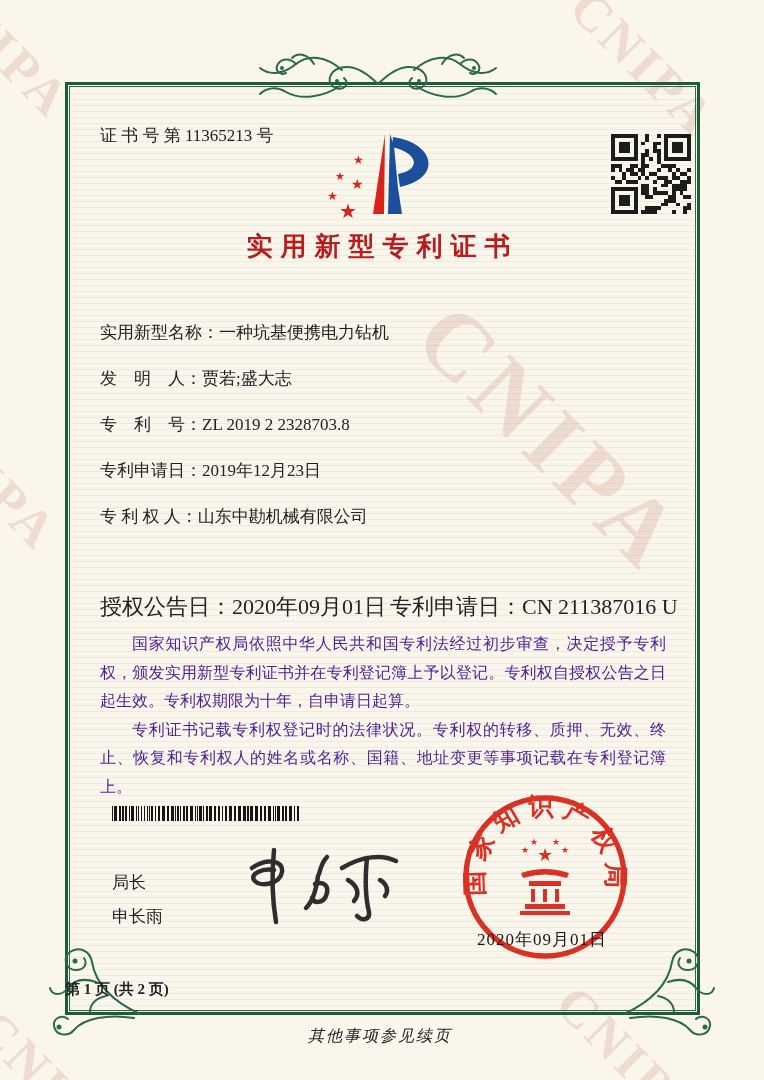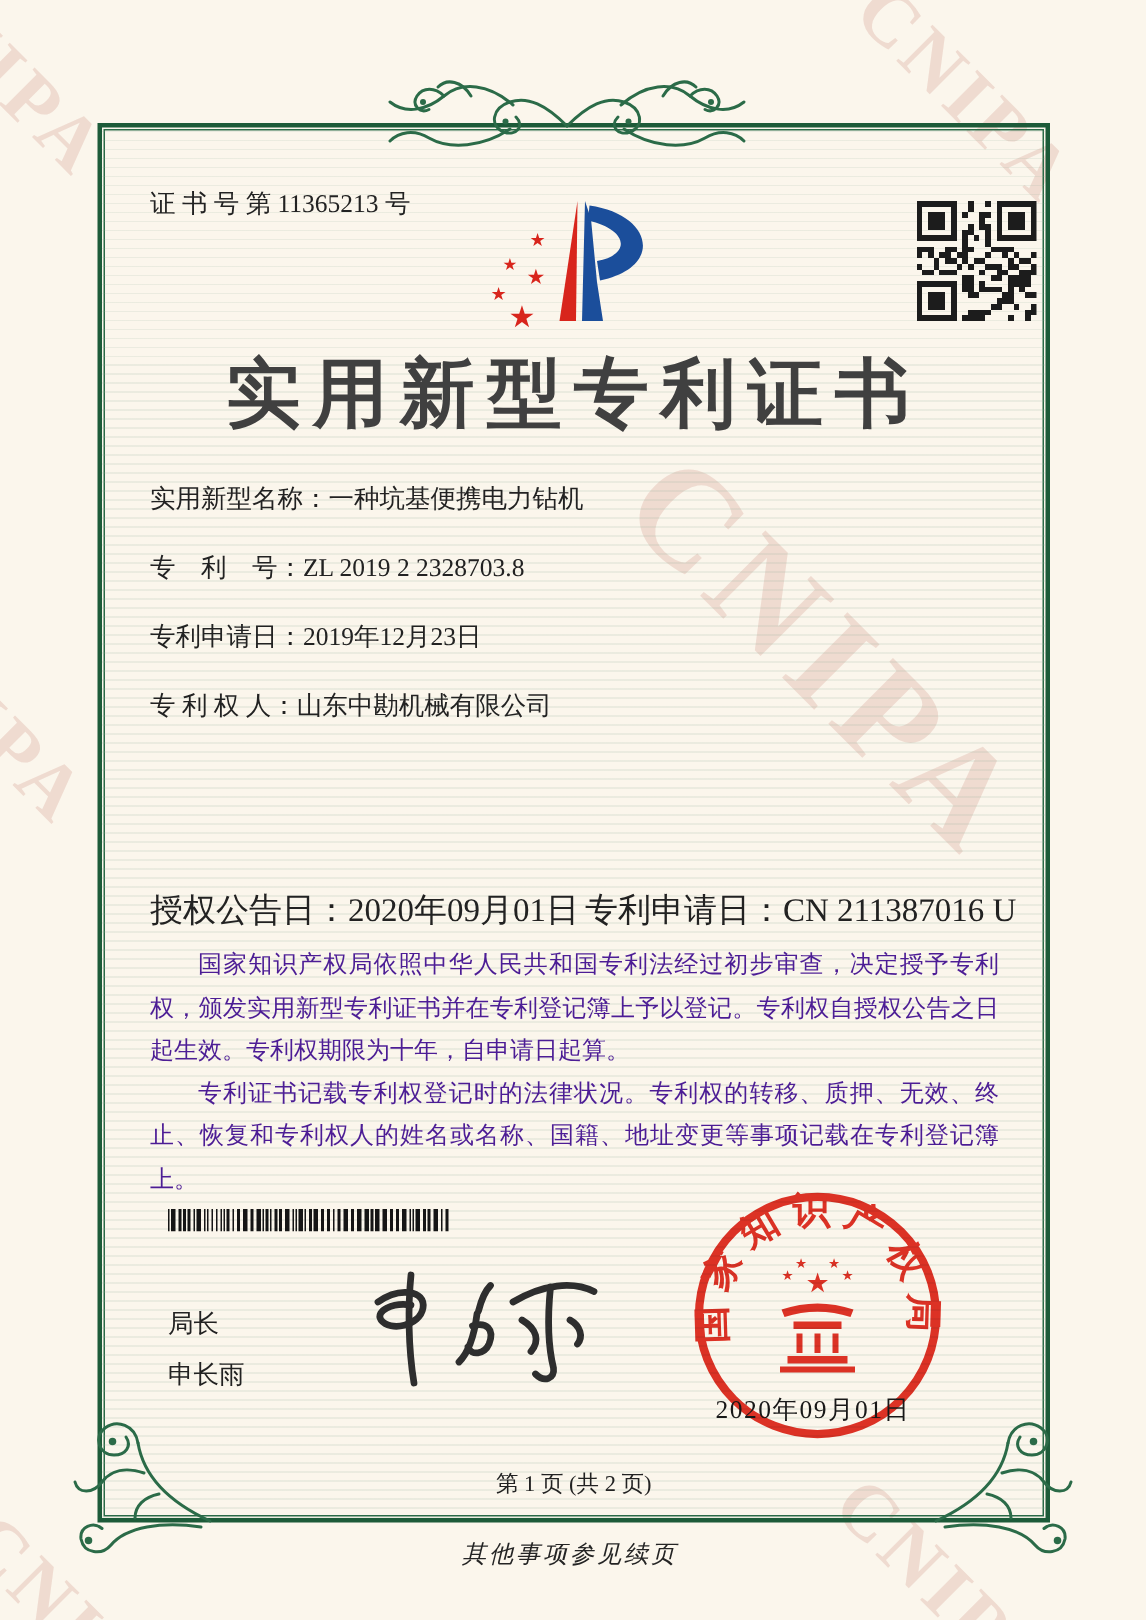--- a/index.html
+++ b/index.html
@@ -32,40 +32,40 @@
     background:repeating-linear-gradient(0deg,
       rgba(143,173,153,0.15) 0px,rgba(143,173,153,0.15) 1px,
       rgba(0,0,0,0) 1px,rgba(0,0,0,0) 6px);
     pointer-events:none;
   }
   .cert-no{left:100px;top:124px;font-size:17px;z-index:5;}
   .logo{left:315px;top:126px;z-index:5;}
   .qr{left:611px;top:134px;width:80px;height:80px;z-index:5;}
   .title{
     left:65px;right:64px;top:229px;text-align:center;
-    font-size:50px;font-weight:bold;letter-spacing:8px;color:#404040;z-index:5;
+    font-size:26px;font-weight:bold;letter-spacing:8px;color:#b91c1c;z-index:5;
   }
   .fields{left:100px;top:310px;width:600px;z-index:5;}
   .field-row{height:46px;line-height:46px;font-size:17px;white-space:nowrap;}
   .field-label{color:#222;}
   .field-value{color:#222;}
   .grant-row{left:100px;top:592px;width:600px;font-size:22px;z-index:5;white-space:nowrap;}
   .grant-no{position:absolute;left:290px;top:0;}
   .body-text{
     left:100px;top:630px;width:566px;z-index:5;
     font-size:16px;line-height:28.5px;text-align:justify;
     color:#4c1d95;
   }
   .body-text p{margin:0;text-indent:2em;}
   .barcode{left:110px;top:806px;width:192px;height:15px;z-index:5;}
   .director{left:112px;top:866px;font-size:17px;line-height:34px;z-index:6;}
   .signature{left:222px;top:838px;z-index:6;}
   .seal{left:459px;top:791px;width:172px;height:172px;z-index:6;mix-blend-mode:multiply;}
   .seal-date{left:477px;top:928px;font-size:17px;letter-spacing:1px;color:#181818;z-index:7;}
-  .page-footer{left:65px;right:64px;top:980px;text-align:center;font-size:15px;z-index:5;}
+  .page-footer{left:65px;right:64px;top:980px;font-size:15px;z-index:5;font-weight:bold;}
   .cont-note{
     left:0;right:4px;top:1026px;text-align:center;
     font-size:16px;font-style:italic;color:#242424;z-index:3;letter-spacing:2px;
   }
   .flourish{z-index:4;pointer-events:none;}
   svg{display:block;}
 </style>
 </head>
 <body>
 
@@ -368,20 +368,23 @@
     </g>
   </svg>
 
 <div class="abs title">实用新型专利证书</div>
 
 <div class="abs fields">
   <div class="field-row">
     <span class="field-label">实用新型名称：</span><span class="field-value">一种坑基便携电力钻机</span>
   </div>
   <div class="field-row">
+    <span class="field-label">发　明　人：</span><span class="field-value">贾若;盛大志</span>
+  </div>
+  <div class="field-row">
     <span class="field-label">专　利　号：</span><span class="field-value">ZL 2019 2 2328703.8</span>
   </div>
   <div class="field-row">
     <span class="field-label">专利申请日：</span><span class="field-value">2019年12月23日</span>
   </div>
   <div class="field-row">
     <span class="field-label">专 利 权 人：</span><span class="field-value">山东中勘机械有限公司</span>
   </div>
 </div>
 

